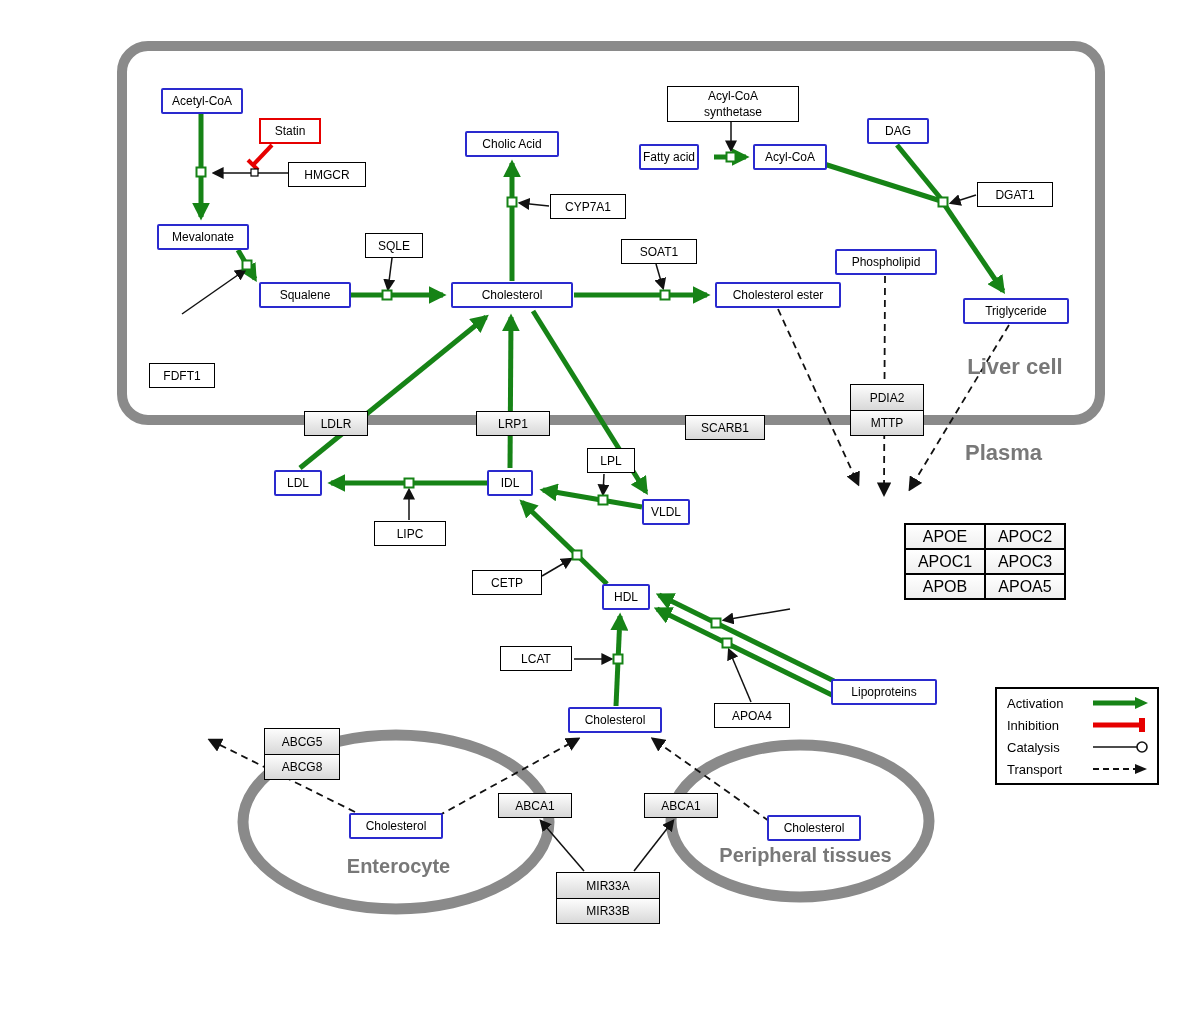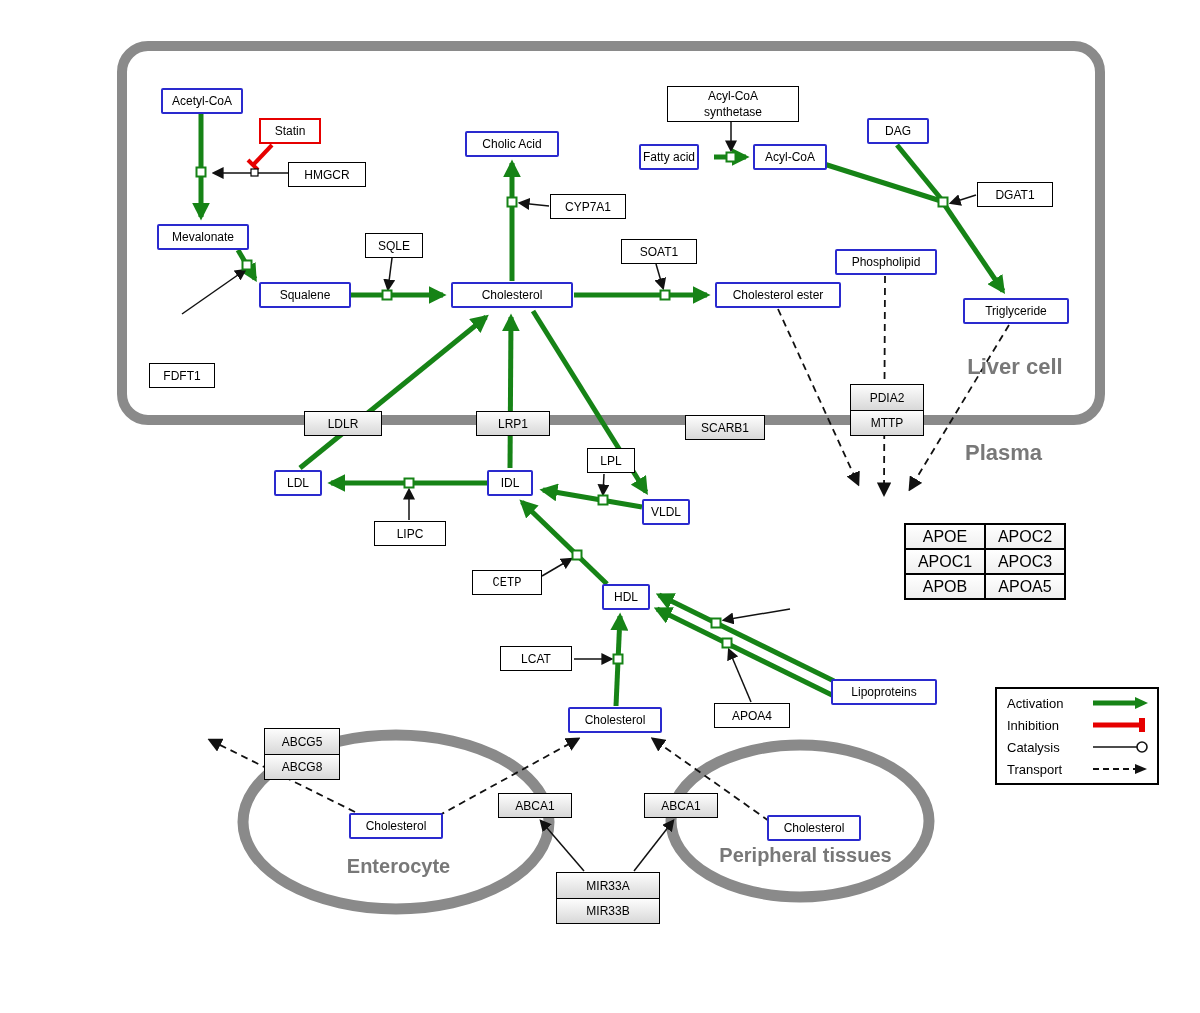--- a/index.html
+++ b/index.html
@@ -132,34 +132,34 @@
     <span>Acyl-CoA</span>
     <span>synthetase</span>
   </div>
   <div class="node met" style="left:639px; top:144px; width:60px;">Fatty acid</div>
   <div class="node met" style="left:753px; top:144px; width:74px;">Acyl-CoA</div>
   <div class="node met" style="left:867px; top:118px; width:62px;">DAG</div>
   <div class="node enz" style="left:977px; top:182px; width:76px;">DGAT1</div>
   <div class="node met" style="left:835px; top:249px; width:102px;">Phospholipid</div>
   <div class="node met" style="left:963px; top:298px; width:106px;">Triglyceride</div>
 
-  <div class="node trans" style="left:304px; top:411px; width:78px;">LDLR</div>
+  <div class="node trans" style="left:304px; top:411px; width:64px;">LDLR</div>
   <div class="node trans" style="left:476px; top:411px; width:74px;">LRP1</div>
   <div class="node trans" style="left:685px; top:415px; width:80px;">SCARB1</div>
   <div class="stack" style="left:850px; top:384px; width:74px;">
     <div class="row">PDIA2</div>
     <div class="row">MTTP</div>
   </div>
 
   <div class="node met" style="left:274px; top:470px; width:48px;">LDL</div>
   <div class="node enz" style="left:374px; top:521px; width:72px;">LIPC</div>
   <div class="node met" style="left:487px; top:470px; width:46px;">IDL</div>
   <div class="node enz" style="left:587px; top:448px; width:48px;">LPL</div>
   <div class="node met" style="left:642px; top:499px; width:48px;">VLDL</div>
-  <div class="node enz" style="left:472px; top:570px; width:70px;font-family:Liberation Mono, monospace;">CETP</div>
+  <div class="node enz" style="left:472px; top:570px; width:70px;">CETP</div>
   <div class="node met" style="left:602px; top:584px; width:48px;">HDL</div>
   <div class="node enz" style="left:500px; top:646px; width:72px;">LCAT</div>
   <div class="node enz" style="left:714px; top:703px; width:76px;">APOA4</div>
   <div class="node met" style="left:831px; top:679px; width:106px;">Lipoproteins</div>
 
   <div class="apo-grid" style="left:904px; top:523px;">
     <div class="cell">APOE</div>
     <div class="cell">APOC2</div>
     <div class="cell">APOC1</div>
     <div class="cell">APOC3</div>

